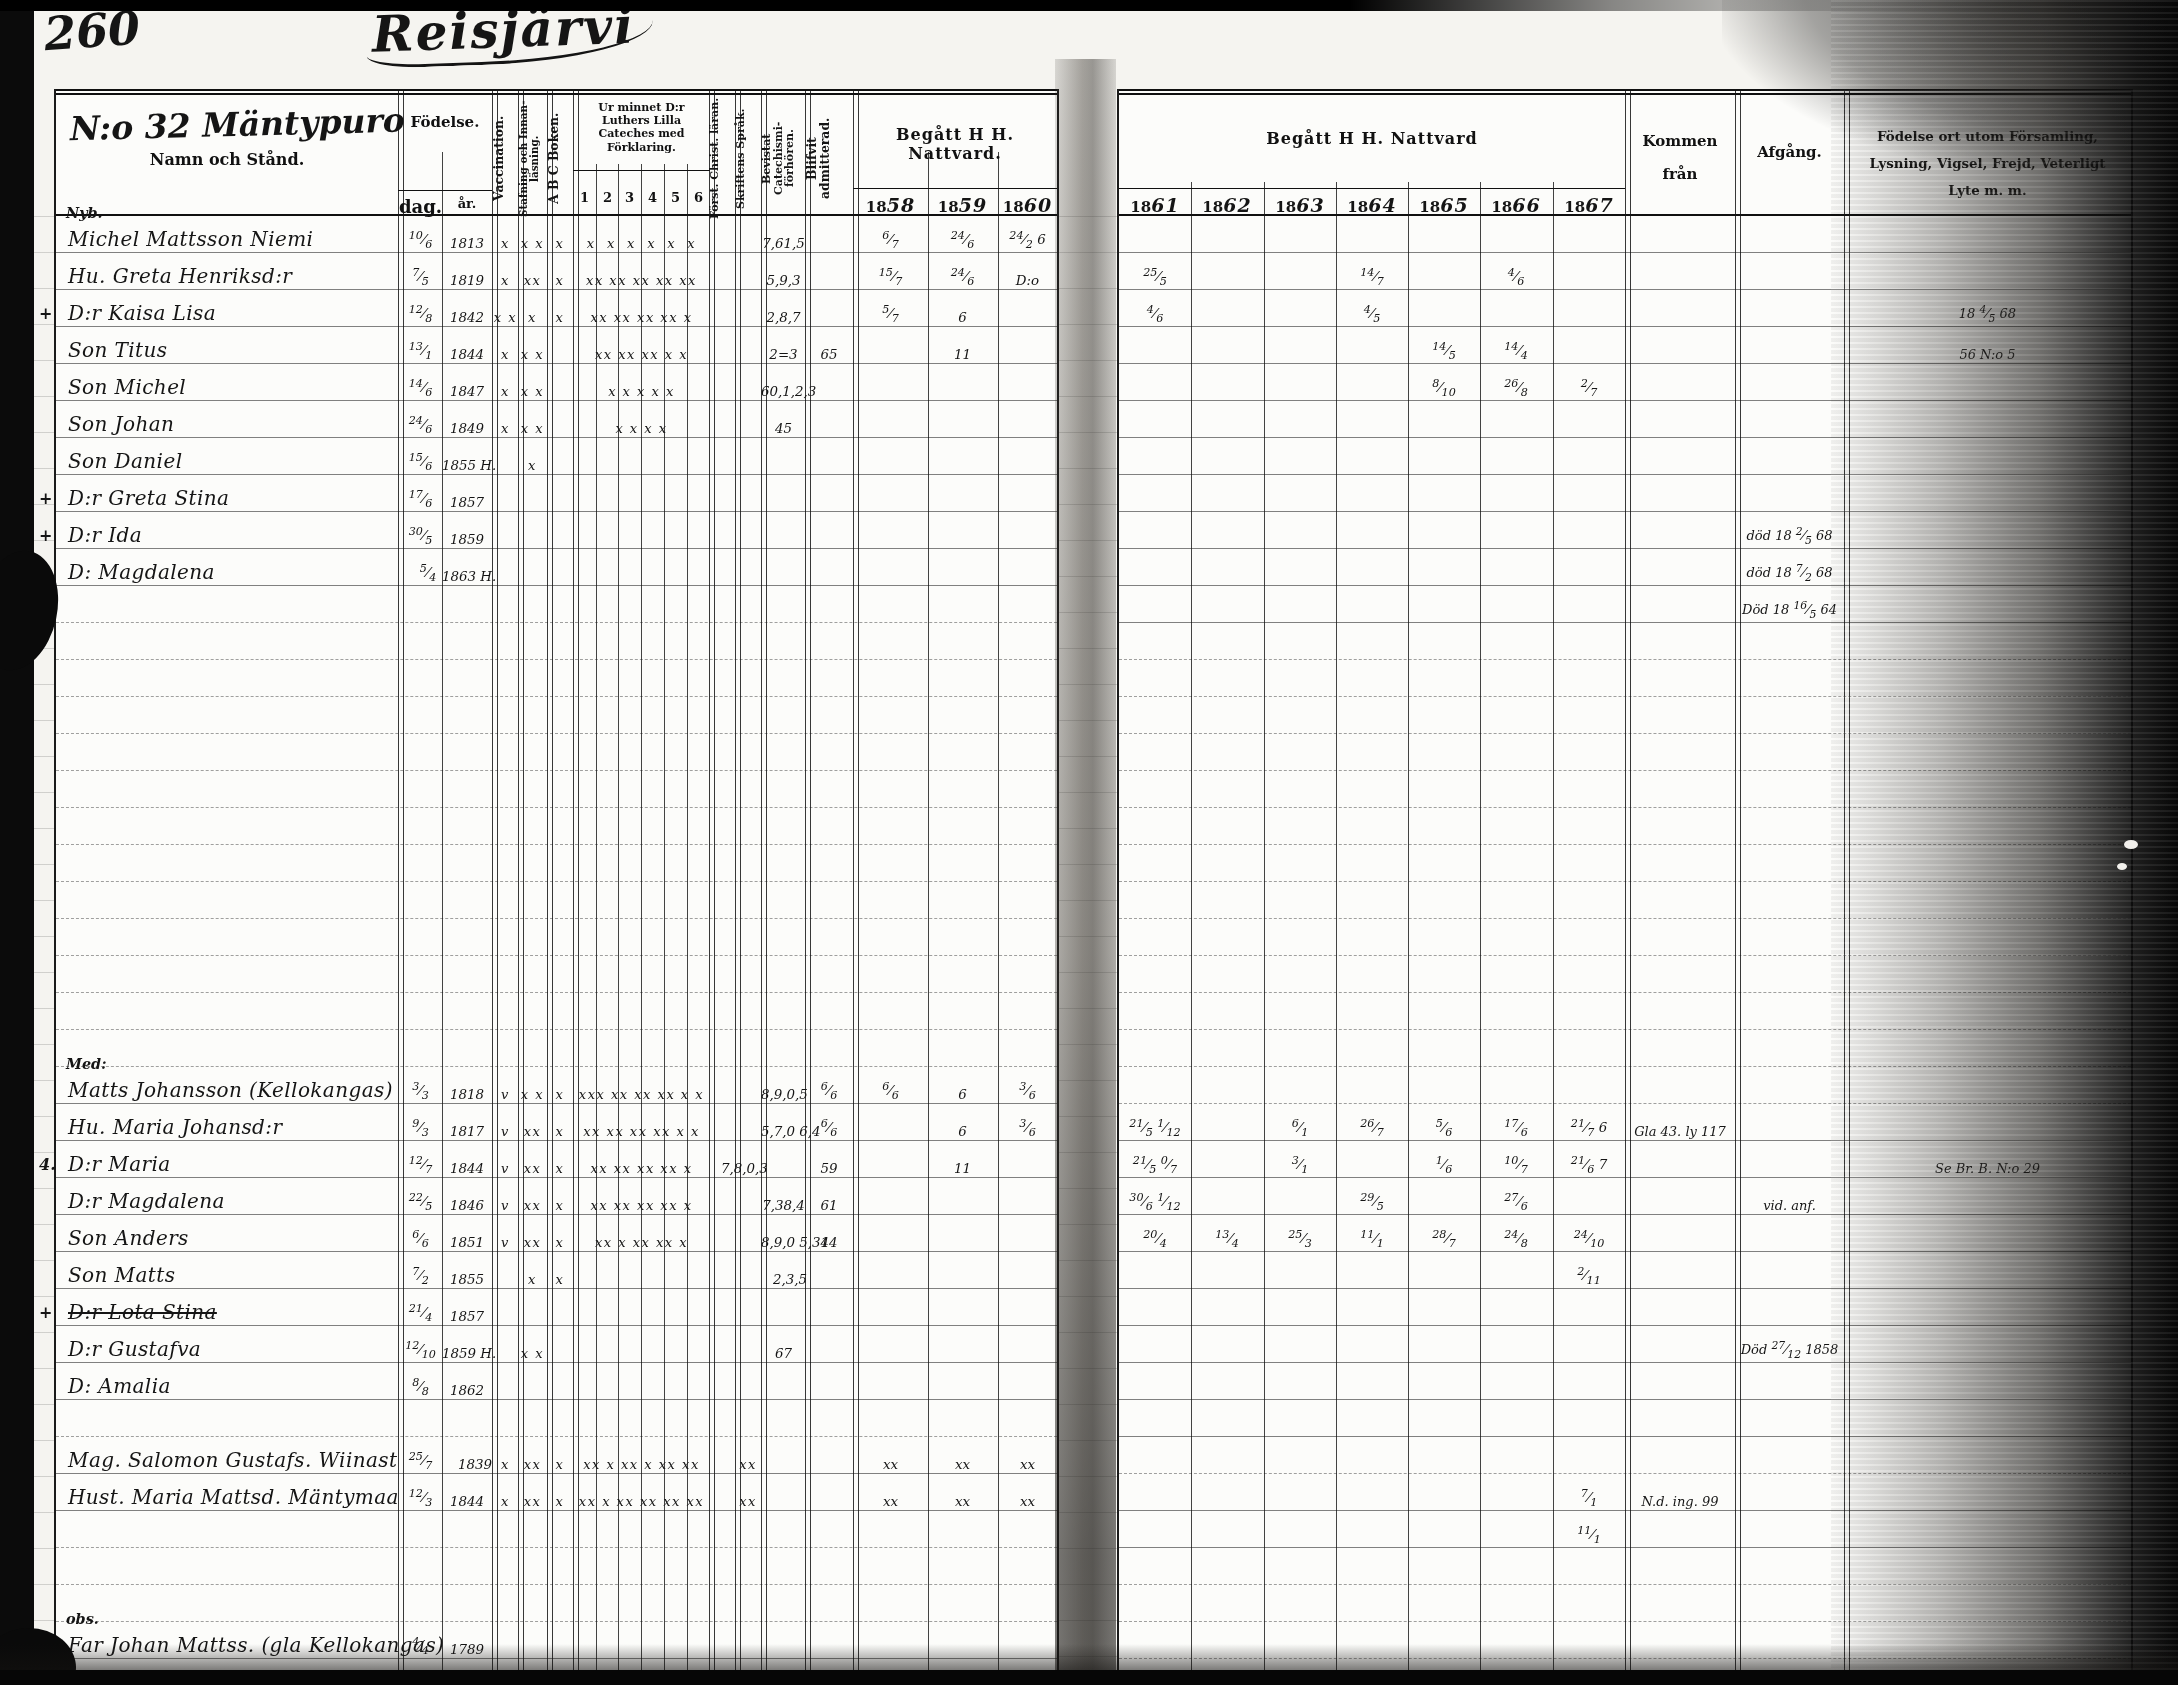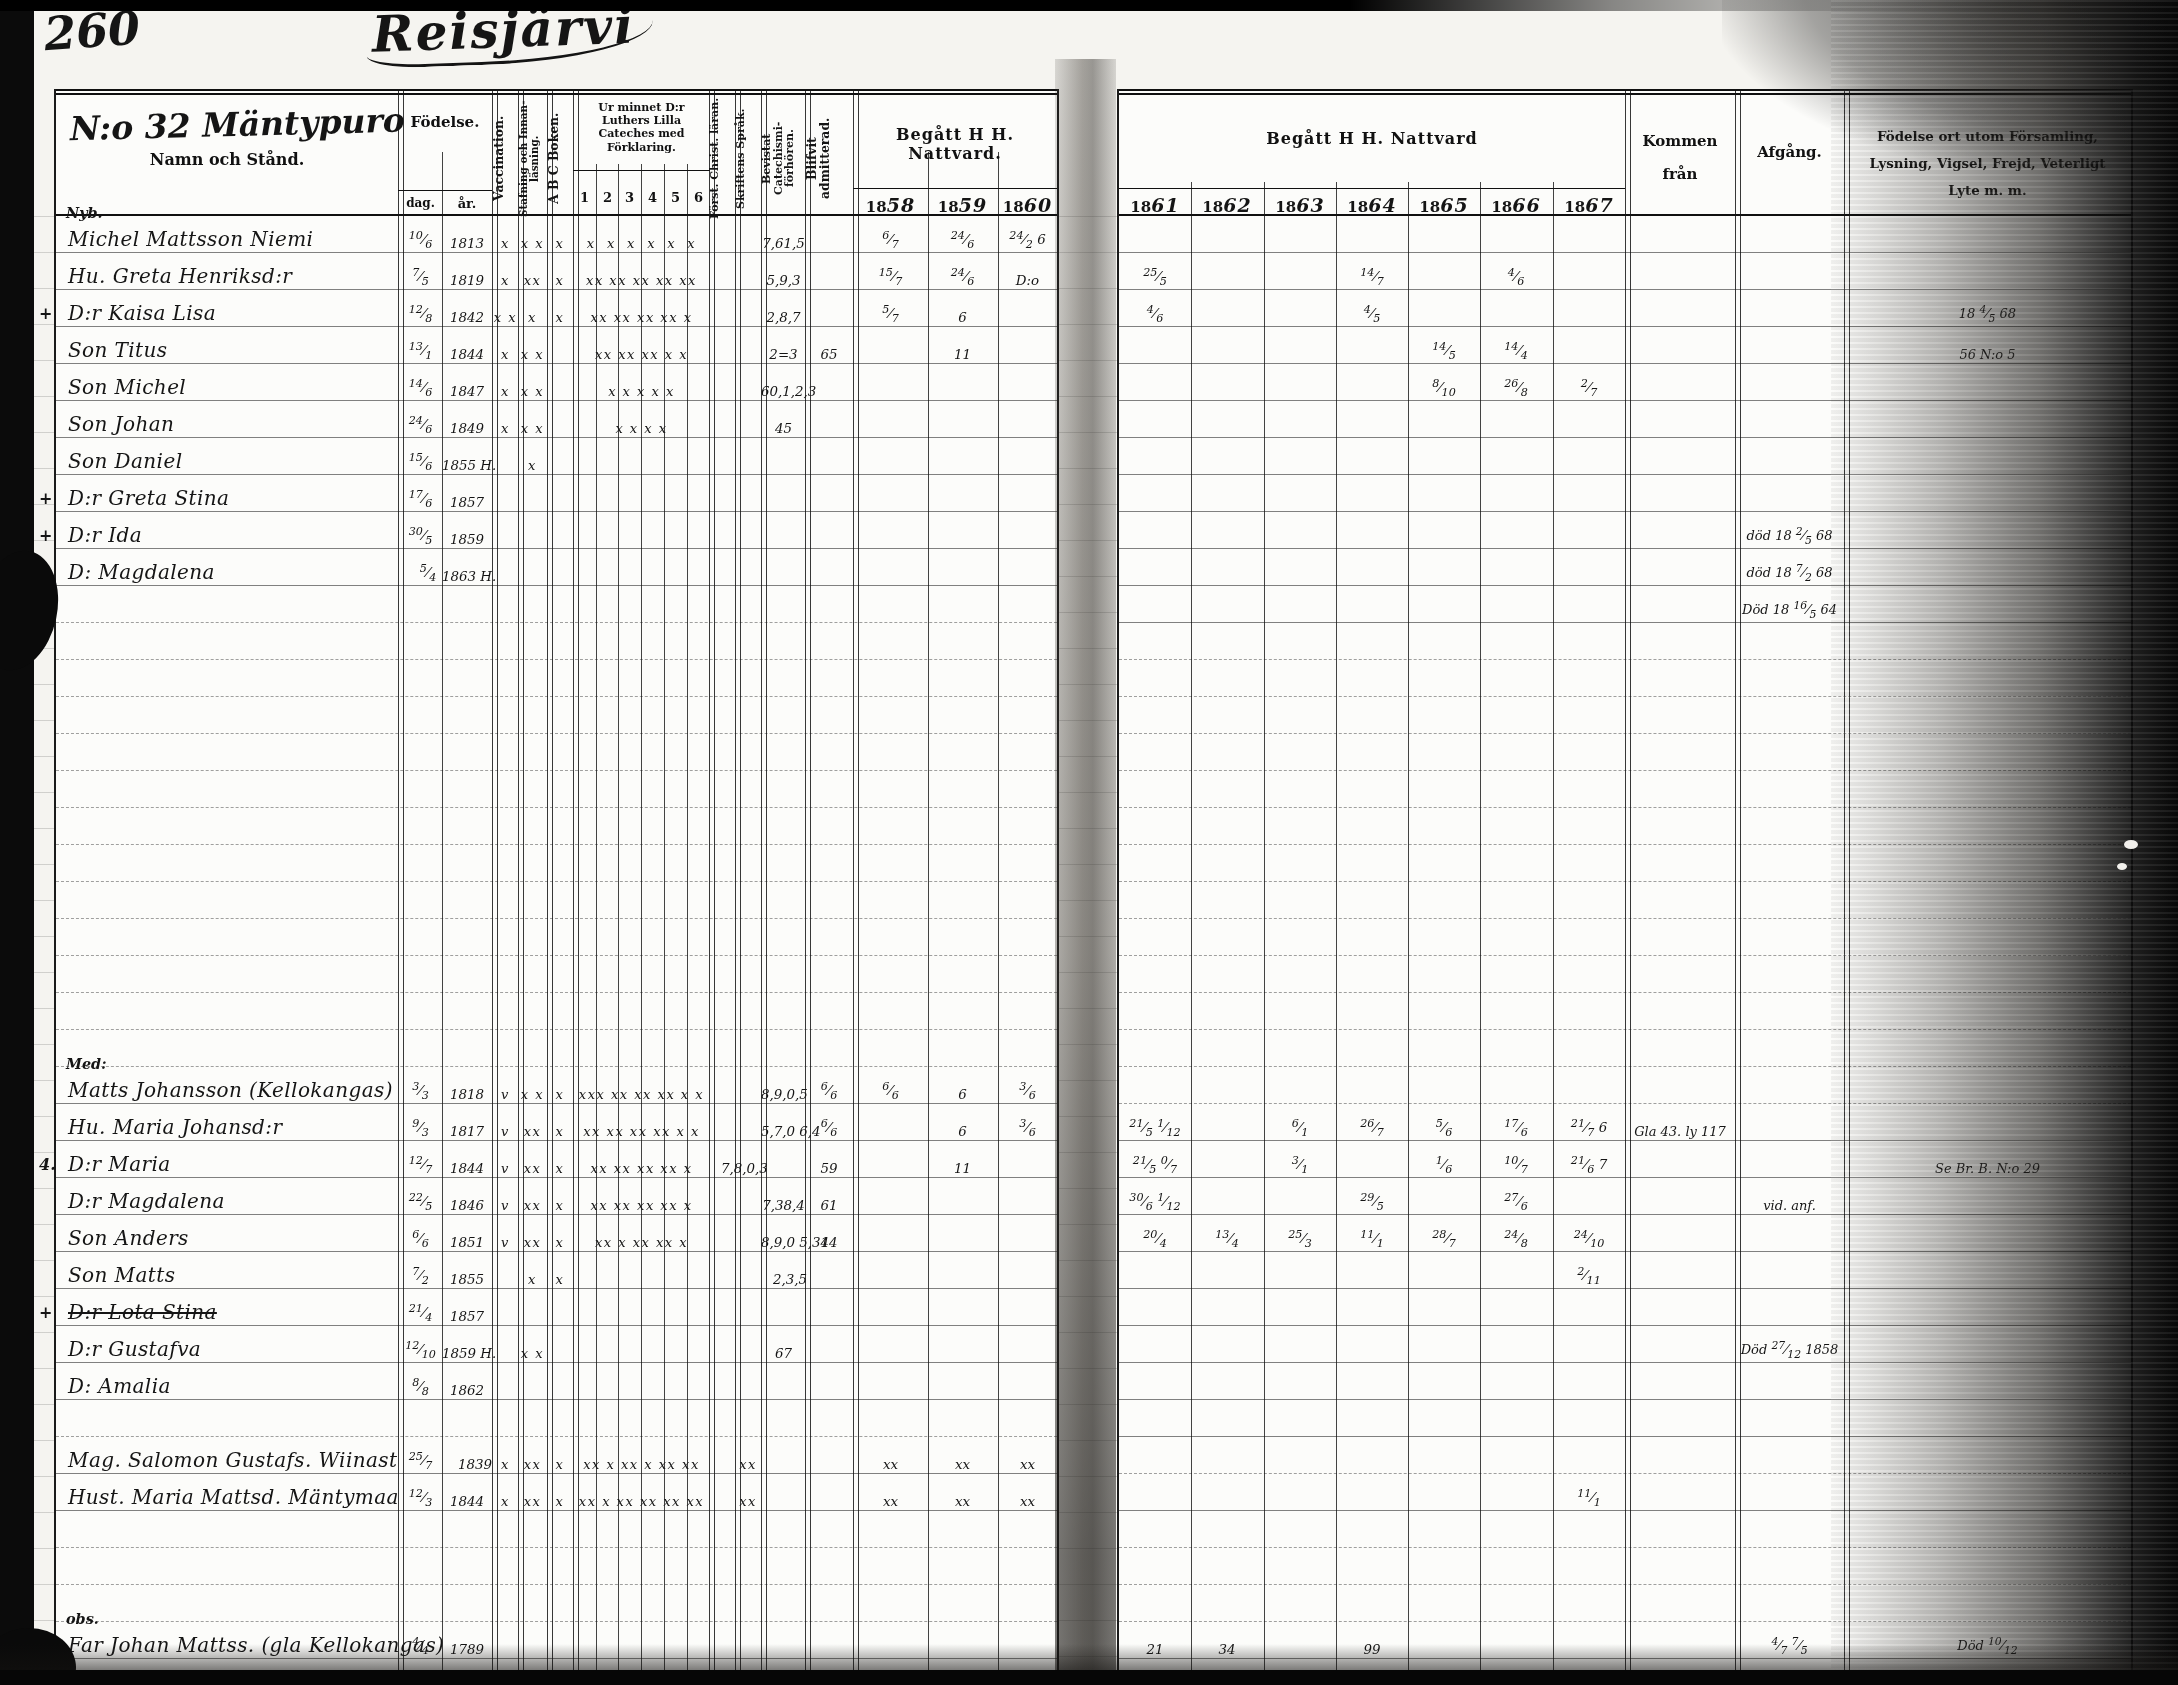--- a/index.html
+++ b/index.html
@@ -80,21 +80,21 @@
   <div class="booktitle">Reisjärvi</div>
 
   <div class="page page-left" id="pageL">
     <div class="hdr">
       <div class="hcell" style="left:0;top:0;width:342px;height:127px;">
         <div class="hname-script">N:o 32 Mäntypuro</div>
         <div class="hname-print hprint">Namn och Stånd.</div>
       </div>
       <div class="hcell hprint" style="left:342px;top:18px;width:94px;height:40px;font-size:15px;text-align:center;">Födelse.</div>
       <div class="hsub-line" style="left:342px;top:95px;width:94px;"></div>
-      <div class="hcell hprint" style="left:342px;top:101px;width:45px;font-size:12px;text-align:center;">dag.</div>
+      <div class="hcell hprint" style="left:342px;top:101px;width:45px;font-size:18px;text-align:center;">dag.</div>
       <div class="hcell hprint" style="left:386px;top:101px;width:50px;font-size:13px;text-align:center;">år.</div>
       <div class="hcell" style="left:436px;top:2px;width:27px;height:123px;"><span class="vert">Vaccination.</span></div>
       <div class="hcell" style="left:462px;top:2px;width:29px;height:123px;"><span class="vert" style="font-size:10.4px">Stafning och Innan-läsning.</span></div>
       <div class="hcell" style="left:491px;top:2px;width:26px;height:123px;"><span class="vert">A B C Boken.</span></div>
       <div class="hcell hprint" style="left:519px;top:6px;width:133px;height:67px;font-size:11px;line-height:1.2;text-align:center;">Ur minnet D:r Luthers Lilla Cateches med Förklaring.</div>
       <div class="hsub-line" style="left:517px;top:75px;width:137px;"></div>
       <div class="hcell hprint" style="left:517px;top:95px;width:23px;font-size:13px;text-align:center;">1</div>
       <div class="hcell hprint" style="left:540px;top:95px;width:23px;font-size:13px;text-align:center;">2</div>
       <div class="hcell hprint" style="left:562px;top:95px;width:23px;font-size:13px;text-align:center;">3</div>
       <div class="hcell hprint" style="left:585px;top:95px;width:23px;font-size:13px;text-align:center;">4</div>
@@ -463,20 +463,24 @@
           <span class="cell num" style="left: 434px; width: 72px; text-align: center;"><span class="f"><sup>2</sup>⁄<sub>11</sub></span></span>
         </div>
         <div class="row"></div>
         <div class="row">
           <span class="cell kom" style="left: 616px; width: 109px; text-align: center;">Död <span class="f"><sup>27</sup>⁄<sub>12</sub></span> 1858</span>
         </div>
         <div class="row"></div>
         <div class="row"></div>
         <div class="row empty"></div>
         <div class="row">
+          <span class="cell num" style="left: 434px; width: 72px; text-align: center;"><span class="f"><sup>7</sup>⁄<sub>1</sub></span></span>
+          <span class="cell kom" style="left: 506px; width: 110px; text-align: center;">N.d. ing. 99</span>
+        </div>
+        <div class="row">
           <span class="cell num" style="left: 434px; width: 72px; text-align: center;"><span class="f"><sup>11</sup>⁄<sub>1</sub></span></span>
         </div>
         <div class="row empty"></div>
         <div class="row empty"></div>
         <div class="row empty"></div>
         <div class="row">
           <span class="cell num" style="left: 0px; width: 72px; text-align: center;">21</span>
           <span class="cell num" style="left: 72px; width: 72px; text-align: center;">34</span>
           <span class="cell num" style="left: 217px; width: 72px; text-align: center;">99</span>
           <span class="cell kom" style="left: 616px; width: 109px; text-align: center;"><span class="f"><sup>4</sup>⁄<sub>7</sub></span> <span class="f"><sup>7</sup>⁄<sub>5</sub></span></span>

